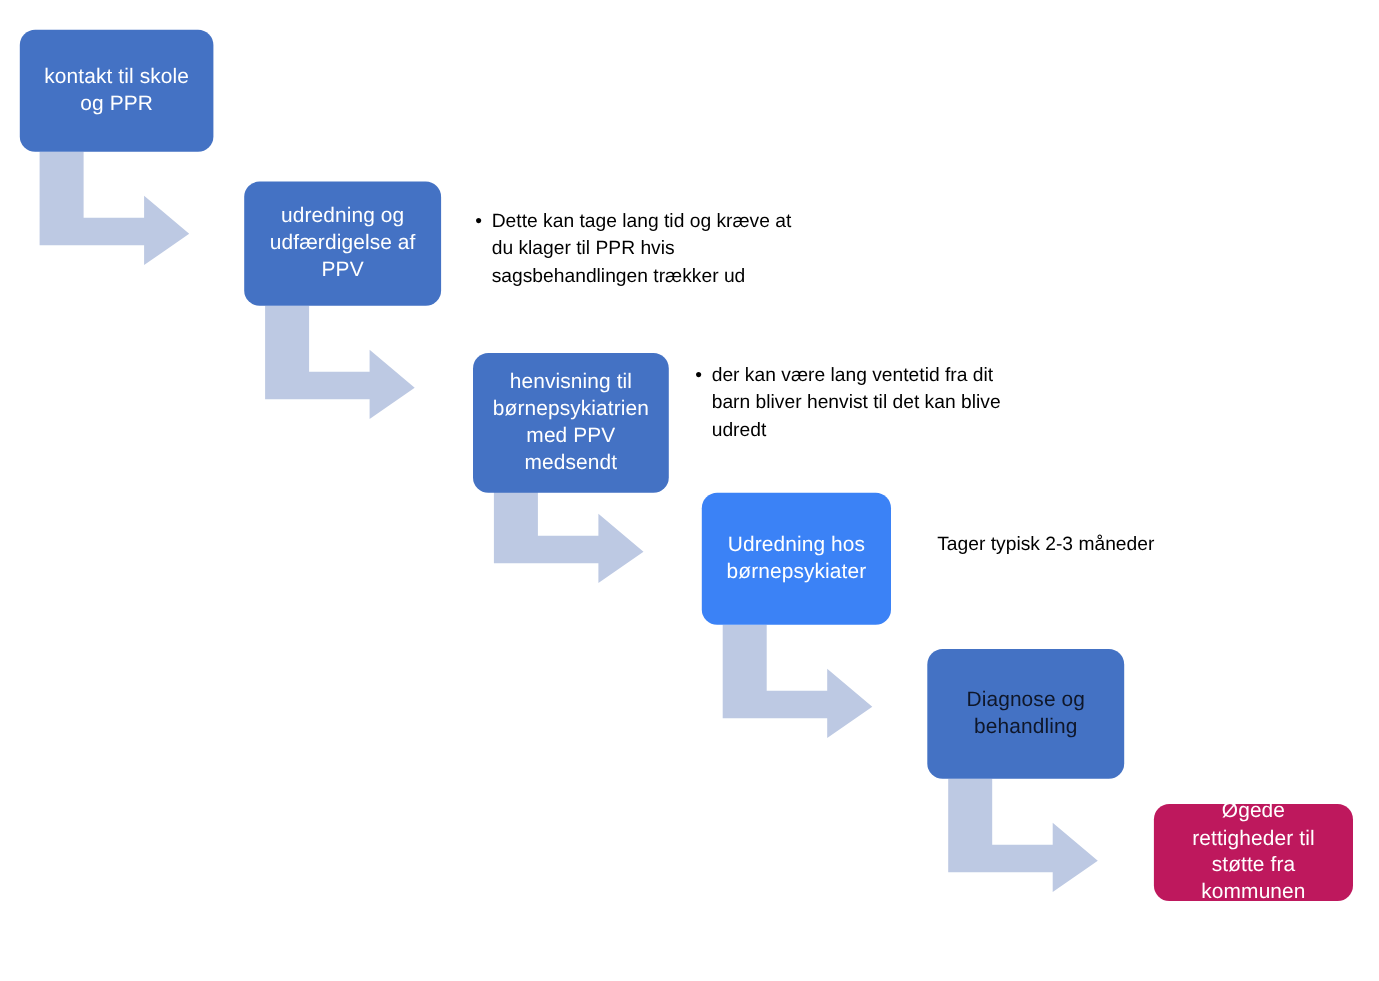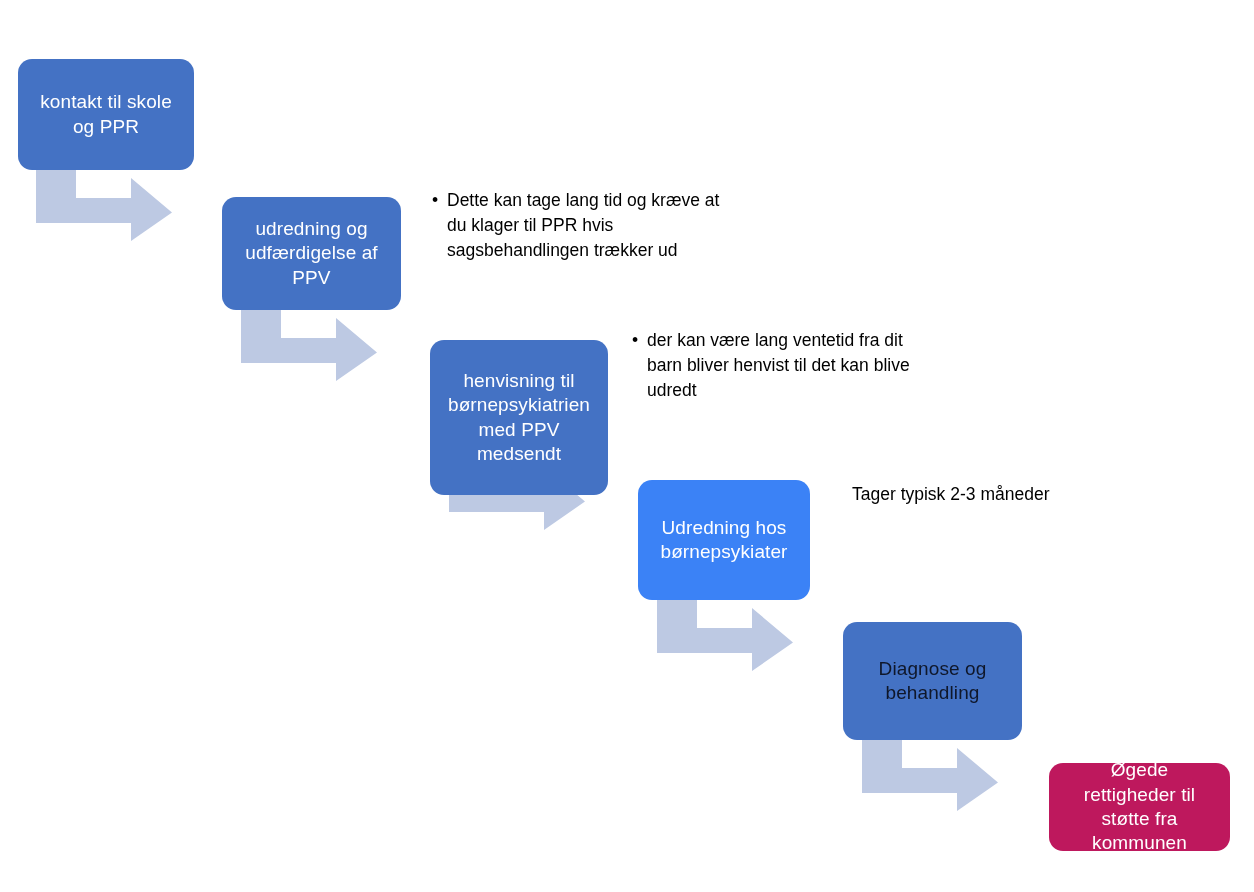--- a/index.html
+++ b/index.html
@@ -26,21 +26,20 @@
     color: #ffffff;
     display: flex;
     align-items: center;
     justify-content: center;
     text-align: center;
     line-height: 1.28;
     font-size: 19px;
     padding: 6px 10px;
     white-space: pre-line;
     letter-spacing: 0.1px;
-    margin-top: 32px;
   }
   .note {
     position: absolute;
     color: #000000;
     font-size: 17.5px;
     line-height: 1.42;
     white-space: pre-line;
     text-align: left;
   }
   .note.bullet {
@@ -95,21 +94,21 @@
 
   <div class="node" style="left: 18px; top: 27px; width: 176px; height: 111px; background: rgb(68, 114, 196); color: rgb(255, 255, 255);">
     <span>kontakt til skole
 og PPR</span>
   </div>
   <div class="node" style="left: 222px; top: 165px; width: 179px; height: 113px; background: rgb(68, 114, 196); color: rgb(255, 255, 255);">
     <span>udredning og
 udfærdigelse af
 PPV</span>
   </div>
-  <div class="node" style="left: 430px; top: 308px; width: 178px; height: 155px; background: rgb(68, 114, 196); color: rgb(255, 255, 255);">
+  <div class="node" style="left: 430px; top: 321px; width: 178px; height: 127px; background: rgb(68, 114, 196); color: rgb(255, 255, 255);">
     <span>henvisning til
 børnepsykiatrien
 med PPV
 medsendt</span>
   </div>
   <div class="node" style="left: 638px; top: 448px; width: 172px; height: 120px; background: #3b82f6; color: rgb(255, 255, 255);">
     <span>Udredning hos
 børnepsykiater</span>
   </div>
   <div class="node" style="left: 843px; top: 590px; width: 179px; height: 118px; background: rgb(68, 114, 196); color: #0f172a;">

